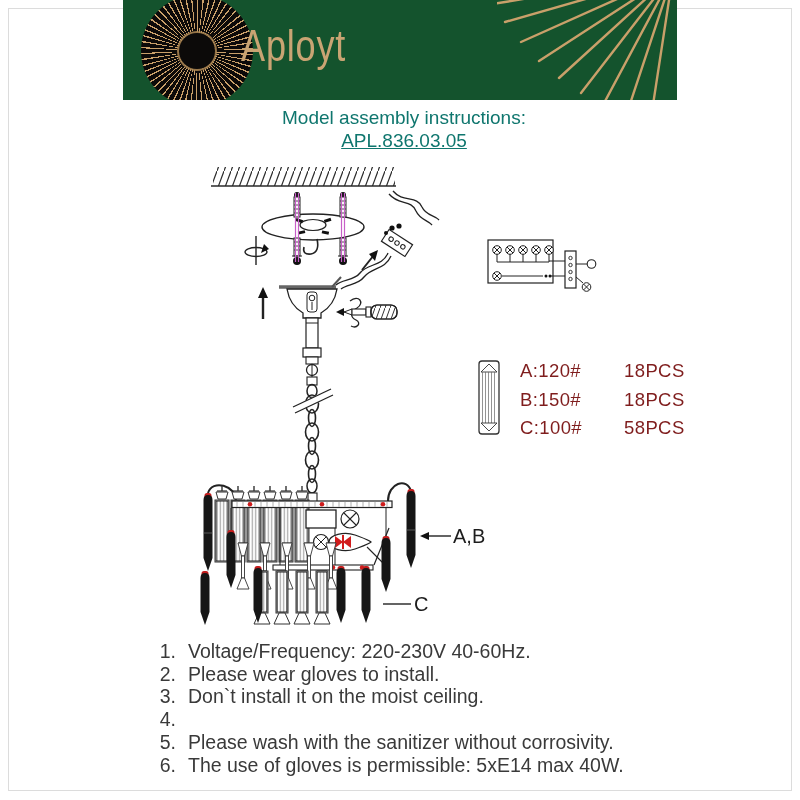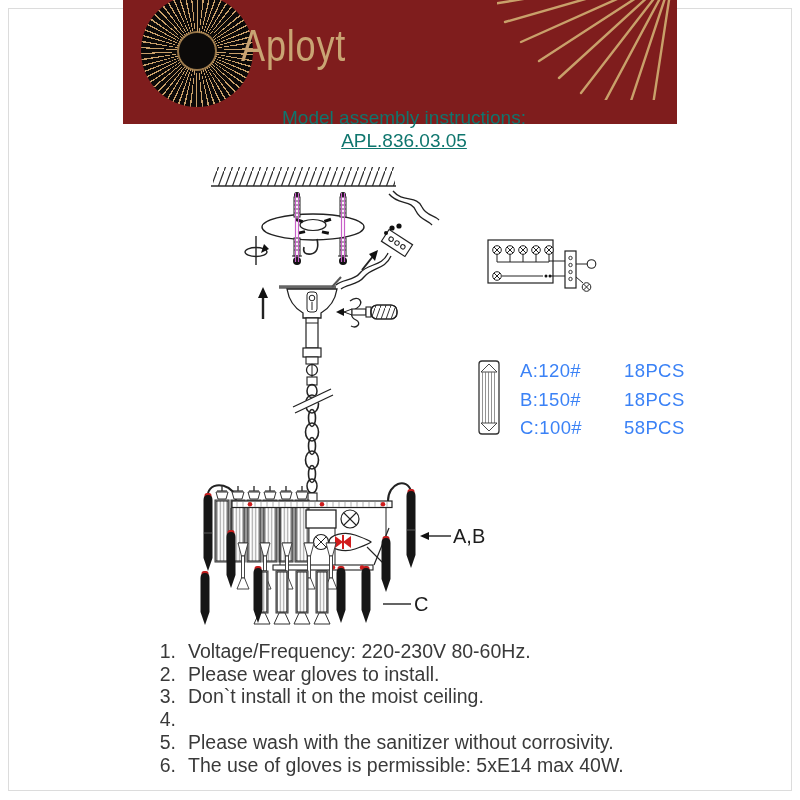--- a/index.html
+++ b/index.html
@@ -1,38 +1,38 @@
 <!DOCTYPE html>
 <html><head>
 <meta charset="utf-8">
 <style>
   html,body{margin:0;padding:0;background:#fff;}
   body{width:800px;height:800px;position:relative;overflow:hidden;
        font-family:"Liberation Sans",sans-serif;color:#3b3b3b;}
   .page-border{position:absolute;left:8px;top:8px;width:782px;height:781px;
        border:1px solid #dcdcdc;pointer-events:none;}
   
-  .banner{position:absolute;left:123px;top:0;width:554px;height:124px;
-       background:#7f1d1d;overflow:hidden;}
+  .banner{position:absolute;left:123px;top:0;width:554px;height:100px;
+       background:#14532d;overflow:hidden;}
   .sunburst{position:absolute;left:18px;top:-5px;width:112px;height:112px;border-radius:50%;
        background:repeating-conic-gradient(#c9a06a 0 1.5deg,#0c0a09 1.5deg 6.2deg);}
   .sunburst-core{position:absolute;left:56px;top:33px;width:36px;height:36px;border-radius:50%;
        background:#0c0a09;box-shadow:0 0 0 2px rgba(176,138,85,.85);}
   .brand-name{position:absolute;left:118px;top:20px;font-size:44px;line-height:52px;
        color:#c9a473;letter-spacing:1px;transform:scaleX(.82);transform-origin:left center;}
   .corner-rays{position:absolute;right:0;top:0;width:180px;height:100px;}
   
   .heading{position:absolute;left:4px;width:800px;text-align:center;font-size:19px;color:#0f766e;}
   .heading.l1{top:107px;}
   .heading.l2{top:130px;text-decoration:underline;}
   
   .drawing{position:absolute;left:0;top:0;width:800px;height:800px;}
   
   .callout{position:absolute;font-size:20px;color:#1d1d1d;text-align:right;}
-  .parts-row{position:absolute;left:520px;width:170px;font-size:18.5px;color:#3b82f6;
+  .parts-row{position:absolute;left:520px;width:170px;font-size:18.5px;color:#7f1d1d;
        letter-spacing:.4px;white-space:nowrap;}
   .parts-row .qty{position:absolute;left:92px;margin-left:12px;}
   
   ol.instructions{position:absolute;left:150px;top:640px;width:540px;margin:0;padding:0;
        list-style:none;font-size:19.5px;line-height:22.7px;color:#3a3a3a;}
   ol.instructions li{display:flex;}
   ol.instructions .num{width:26px;text-align:right;margin-right:12px;flex:none;}
 </style>
 </head>
 <body>
@@ -361,21 +361,21 @@
   <span class="qty">18PCS</span>
 </div>
 <div class="parts-row" style="top:417px">
   <span class="size">C:100#</span>
   <span class="qty">58PCS</span>
 </div>
 
 <ol class="instructions">
   <li>
     <span class="num">1.</span>
-    <span class="txt">Voltage/Frequency: 220-230V 80-60Hz.</span>
+    <span class="txt">Voltage/Frequency: 220-230V 40-60Hz.</span>
   </li>
   <li>
     <span class="num">2.</span>
     <span class="txt">Please wear gloves to install.</span>
   </li>
   <li>
     <span class="num">3.</span>
     <span class="txt">Don`t install it on the moist ceiling.</span>
   </li>
   <li>

